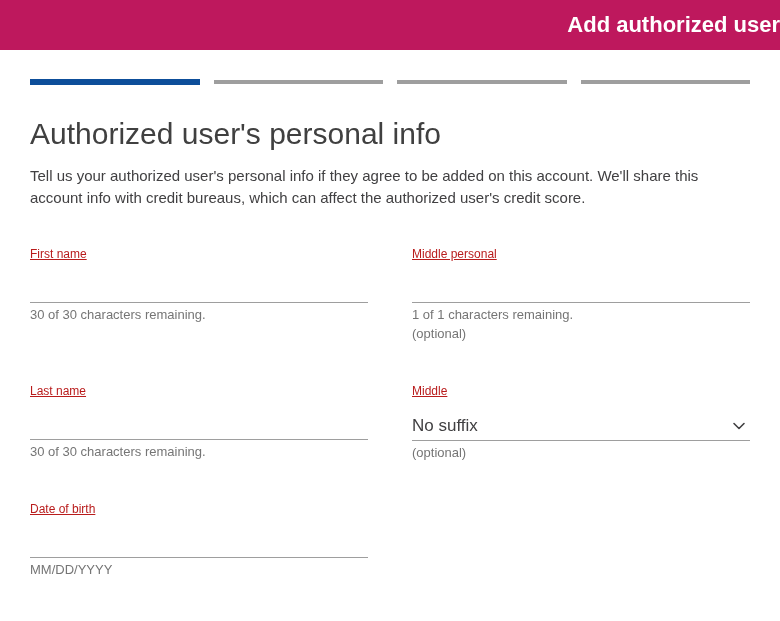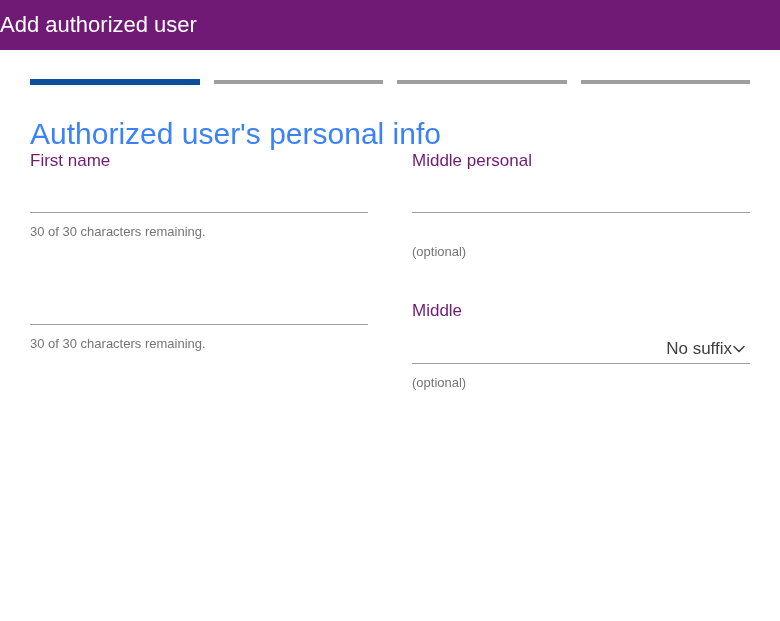--- a/index.html
+++ b/index.html
@@ -6,26 +6,26 @@
       box-sizing: border-box;
       margin: 0;
       padding: 0;
     }
     body {
       font-family: -apple-system, BlinkMacSystemFont, "Segoe UI", Arial, sans-serif;
       background: #ffffff;
       width: 780px;
     }
     .header {
-      background: #701a75;
+      background: #be185d;
       color: #ffffff;
-      text-align: left;
+      text-align: right;
       padding: 12px 0;
       font-size: 22px;
-      font-weight: 400;
+      font-weight: 700;
     }
     .content {
       padding: 30px 30px 30px 30px;
     }
     .progress {
       display: flex;
       gap: 14px;
       margin-bottom: 32px;
     }
     .progress-step {
@@ -34,66 +34,68 @@
       background: #9e9e9e;
     }
     .progress-step.active {
       background: #0d4e9a;
       height: 6px;
       margin-top: -1px;
     }
     .page-title {
       font-size: 30px;
       font-weight: 300;
-      color: #3b82f6;
+      color: #404040;
+      margin-bottom: 14px;
     }
     .page-description {
       font-size: 15px;
       color: #414042;
       line-height: 1.45;
       margin-bottom: 38px;
     }
     .form-grid {
       display: grid;
       grid-template-columns: 1fr 1fr;
       column-gap: 44px;
       row-gap: 40px;
     }
     .field {
       display: flex;
       flex-direction: column;
     }
     .field-label {
-      font-size: 17px;
-      color: #701a75;
+      font-size: 12px;
+      color: #b91c1c;
       margin-bottom: 18px;
+      text-decoration: underline;
     }
     .field-input {
       border: none;
       border-bottom: 1px solid #9e9e9e;
       background: transparent;
       font-size: 16px;
       padding: 2px 0 4px 0;
       outline: none;
       color: #414042;
       width: 100%;
       height: 24px;
     }
     .field-helper {
       font-size: 13px;
       color: #757575;
-      margin-top: 9px;
+      margin-top: 2px;
       line-height: 1.5;
     }
     .select-wrap {
       position: relative;
       border-bottom: 1px solid #9e9e9e;
       display: flex;
       align-items: center;
-      justify-content: flex-end;
+      justify-content: space-between;
       padding-bottom: 4px;
     }
     .select-value {
       font-size: 17px;
       color: #414042;
     }
     .chevron {
       width: 14px;
       height: 14px;
       flex-shrink: 0;
@@ -116,52 +118,59 @@
 <div class="content">
 
   <div class="progress">
     <div class="progress-step active"></div>
     <div class="progress-step"></div>
     <div class="progress-step"></div>
     <div class="progress-step"></div>
   </div>
 
   <h1 class="page-title">Authorized user's personal info</h1>
+  <p class="page-description">Tell us your authorized user's personal info if they agree to be added on this account. We'll share this account info with credit bureaus, which can affect the authorized user's credit score.</p>
 
   <div class="form-grid">
 
     <div class="field">
       <label class="field-label">First name</label>
       <input type="text" class="field-input" value="" style="">
       <div class="field-helper">30 of 30 characters remaining.</div>
     </div>
 
     <div class="field">
       <label class="field-label">Middle personal</label>
       <input type="text" class="field-input" value="" style="">
       <div class="field-helper">
-        <br>
+        <span>1 of 1 characters remaining.</span><br>
         <span>(optional)</span>
       </div>
     </div>
 
     <div class="field">
+      <label class="field-label">Last name</label>
       <input type="text" class="field-input" value="" style="">
       <div class="field-helper">30 of 30 characters remaining.</div>
     </div>
 
     <div class="field">
       <label class="field-label">Middle</label>
       <div class="select-wrap">
         <span class="select-value">No suffix</span>
         <span class="chevron">
           <svg viewBox="0 0 14 14" width="14" height="14">
               <path d="M2 4.5 L7 9.5 L12 4.5" stroke="#414042" stroke-width="1.6" fill="none" stroke-linecap="round" stroke-linejoin="round"></path>
             </svg>
         </span>
       </div>
       <div class="field-helper">(optional)</div>
     </div>
 
+    <div class="field dob-row">
+      <label class="field-label">Date of birth</label>
+      <input type="text" class="field-input" value="" style="">
+      <div class="field-helper">MM/DD/YYYY</div>
+    </div>
 
   </div>
 
 </div>
 
 </body></html>

